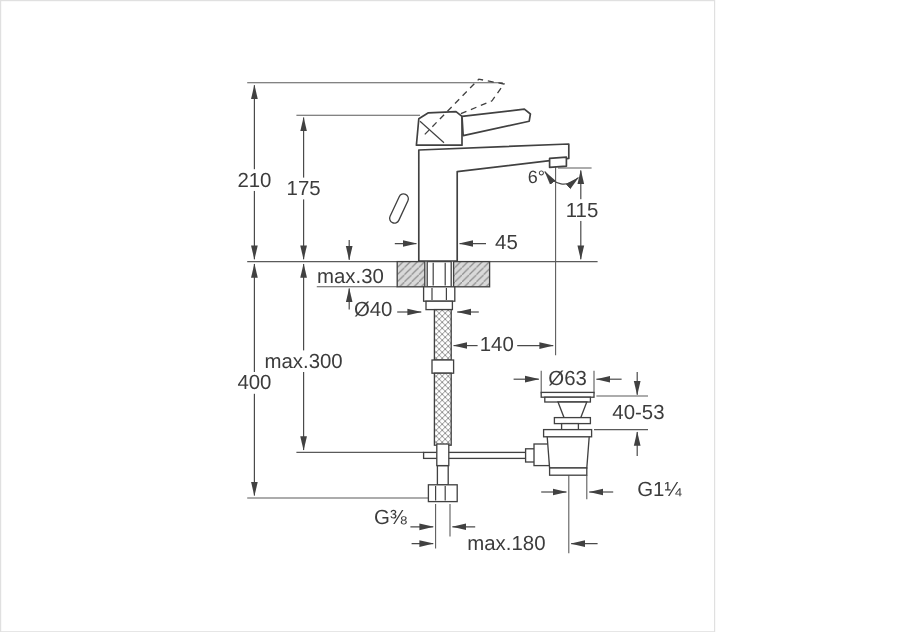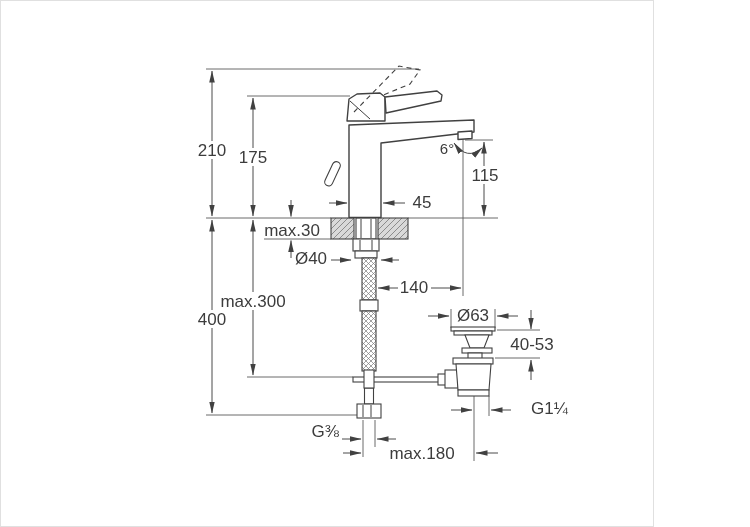--- a/index.html
+++ b/index.html
@@ -1,16 +1,16 @@
 <!DOCTYPE html>
 <html><head>
 <meta charset="utf-8">
 <style>
   html,body{margin:0;padding:0;background:#fff;}
-  .stage{position:relative;width:654px;height:527px;background:#fff;box-sizing:border-box;
+  .stage{position:relative;width:596px;height:527px;background:#fff;box-sizing:border-box;
          border:1px solid #e0e0e0;overflow:hidden;}
   svg{position:absolute;left:0;top:0;}
   text{font-family:"Liberation Sans","DejaVu Sans",sans-serif;font-size:17px;fill:#3c3c3c;}
   .small{font-size:15px;}
   .obj{stroke:#414141;stroke-width:1.4;fill:#fff;stroke-linejoin:round;}
   .obj-thin{stroke:#414141;stroke-width:1.1;fill:#fff;}
   .detail{stroke:#414141;stroke-width:1;fill:none;}
   .dashed{stroke:#414141;stroke-width:1.1;fill:none;stroke-dasharray:5 4;}
   .dim{stroke:#4a4a4a;stroke-width:1;fill:none;}
   .ref{stroke:#5a5a5a;stroke-width:0.9;fill:none;}

